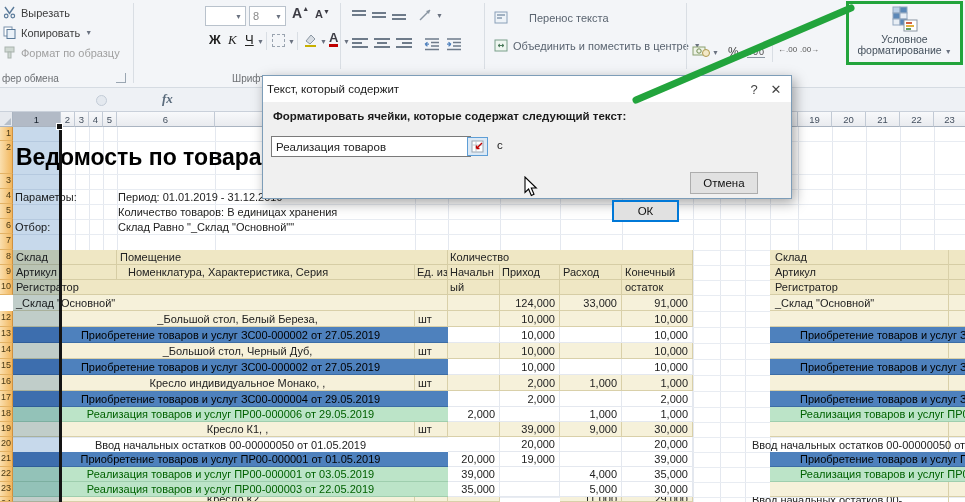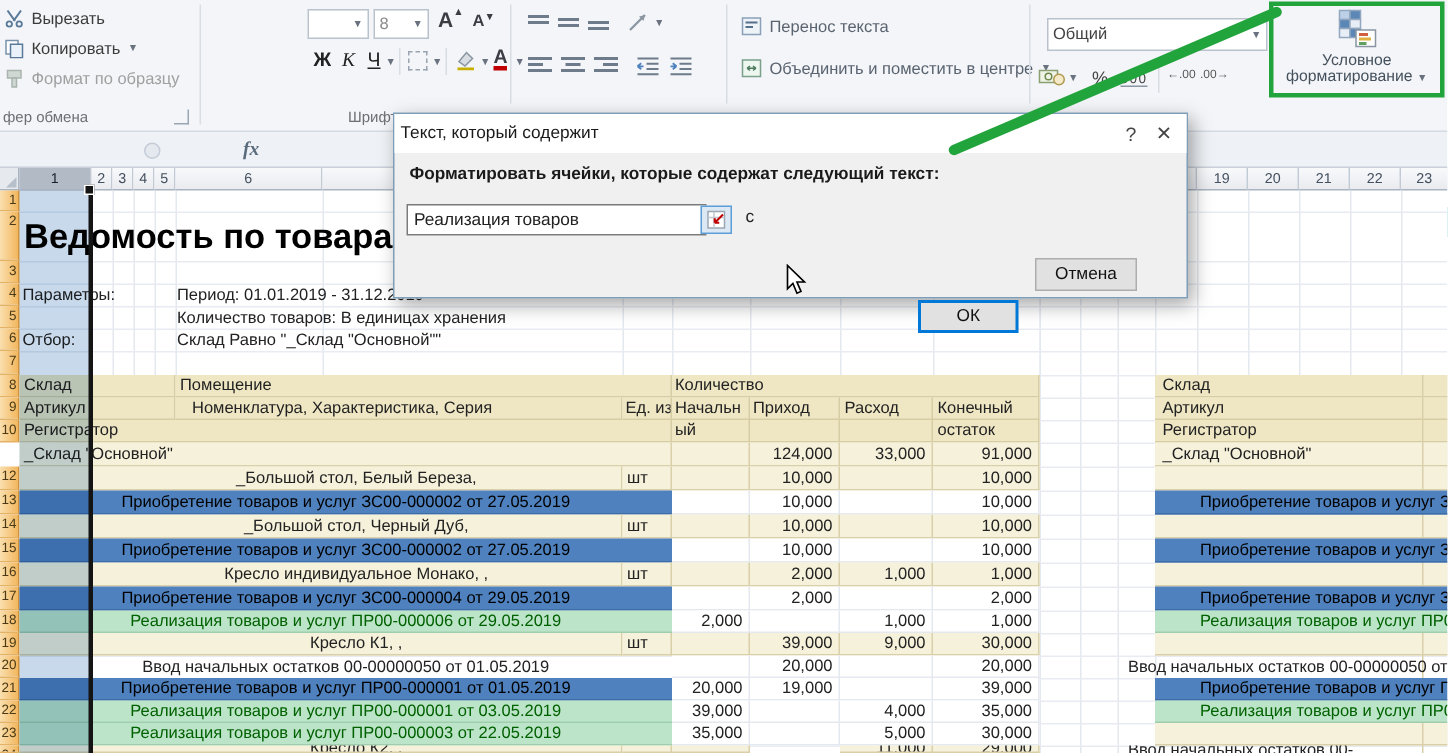--- a/index.html
+++ b/index.html
@@ -159,36 +159,32 @@
           <path d="M1 1 h14 M7 4.5 h8 M7 8 h8 M1 11.5 h14" stroke="#6e7b8a" stroke-width="1.4"></path>
           <path d="M1 6.2 l4 0 M5 6.2 l-2.5-2 M5 6.2 l-2.5 2" stroke="#4f81bd" stroke-width="1.2" fill="none"></path>
         </svg>
     </div>
     <div class="abs rb-sep" style="left:484px;top:3px;height:66px;"></div>
     <div class="abs rb-btn" style="left:494px;top:11px;">
       <svg width="14" height="13" viewBox="0 0 14 13">
           <rect x="1" y="1" width="12" height="11" fill="#eef3f8" stroke="#8aa0b8"></rect>
           <path d="M3 4 h8 M3 7 h5" stroke="#55708c" stroke-width="1.2"></path>
         </svg>
-      <span style="color:#5a6470;">Перенос текста</span>
+      <span style="color:#5a6470;margin-left:16px;">Перенос текста</span>
     </div>
     <div class="abs rb-btn" style="left:494px;top:39px;">
       <svg width="14" height="13" viewBox="0 0 14 13">
           <rect x="1" y="1" width="12" height="11" fill="#eef6f0" stroke="#7aa08a"></rect>
           <path d="M4 6.5 h6 M4 6.5 l2-1.5 M4 6.5 l2 1.5 M10 6.5 l-2-1.5 M10 6.5 l-2 1.5" stroke="#4a7a5a" stroke-width="1"></path>
         </svg>
       <span style="color:#5a6470;">Объединить и поместить в центре</span>
       <span class="dd">▼</span>
     </div>
     <div class="abs rb-sep" style="left:686px;top:3px;height:66px;"></div>
 
-    <div class="abs combo" style="left:698px;top:12px;width:147px;height:22px;">
-      <span>Общий</span>
-        <span class="dd">▼</span>
-    </div>
     <div class="abs" style="left:692px;top:44px;">
       <svg width="18" height="14" viewBox="0 0 18 14">
           <rect x="1" y="3" width="12" height="8" fill="#eef3e6" stroke="#8aa070"></rect>
           <circle cx="7" cy="7" r="2.2" fill="none" stroke="#708a50"></circle>
           <circle cx="14" cy="9" r="3.5" fill="#f4e9c8" stroke="#b09a50"></circle>
         </svg>
     </div>
     <div class="abs dd" style="left:712px;top:49px;">▼</div>
     <div class="abs" style="left:728px;top:45px;font-size:12px;color:#444;">%</div>
     <div class="abs" style="left:747px;top:47px;font-size:9px;letter-spacing:1px;color:#444;border-bottom:1px solid #8a96a2;">000</div>

